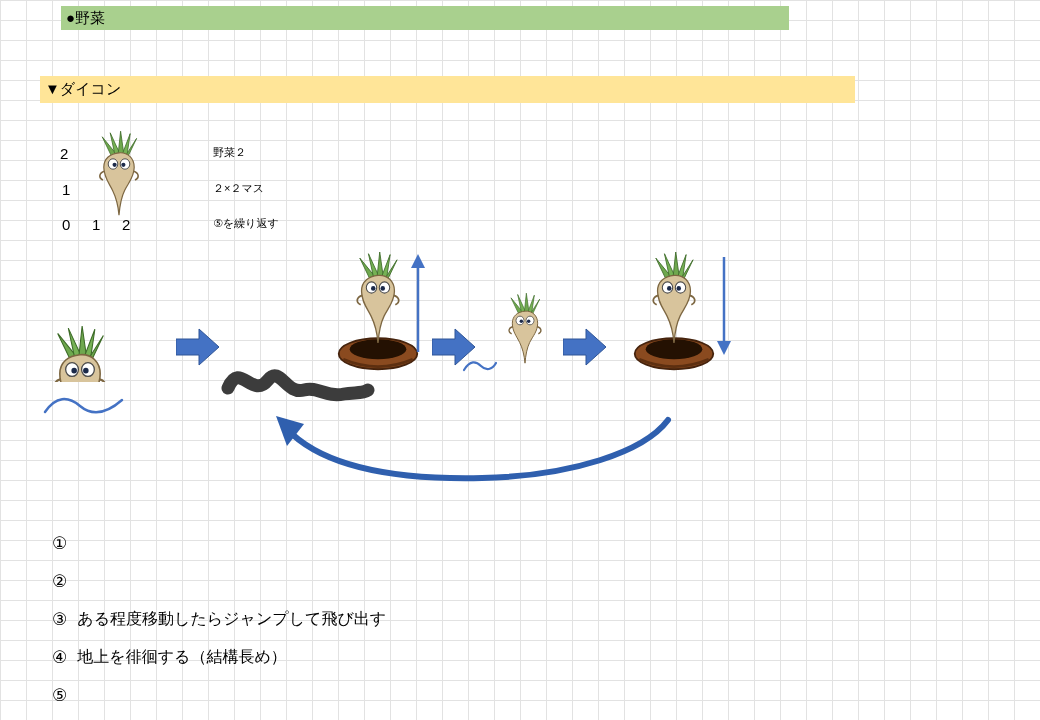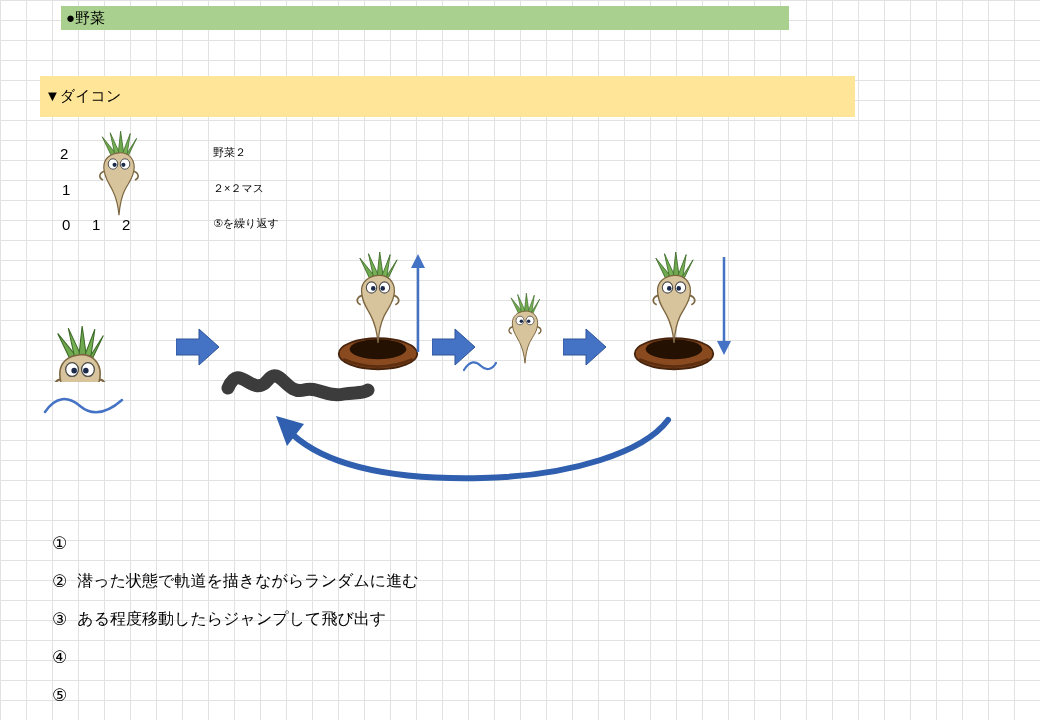--- a/index.html
+++ b/index.html
@@ -11,21 +11,21 @@
     color:#000;
     background-color:#ffffff;
     background-image:
       linear-gradient(to right, #e2e2e2 1px, transparent 1px),
       linear-gradient(to bottom, #e2e2e2 1px, transparent 1px);
     background-size:26px 20px;
   }
   .abs { position:absolute; }
   .bar { position:absolute; display:flex; align-items:center; font-size:15px; padding-left:5px; }
   .bar-green { left:21px; top:6px; width:728px; height:24px; background:#a9d08e;margin-left:40px; }
-  .bar-yellow { left:40px; top:76px; width:815px; height:41px; background:#ffe598; }
+  .bar-yellow { left:40px; top:76px; width:815px; height:27px; background:#ffe598; }
   .axis-label { position:absolute; font-size:15px; }
   .note { position:absolute; font-size:11px; }
   .fit { width:100%; height:100%; display:block; }
   .crop { overflow:hidden; }
   .steps { position:absolute; left:52px; top:524px; width:640px; display:flex; flex-direction:column; }
   .step { display:flex; align-items:center; height:38px; font-size:16px; }
   .step .num { margin-right:10px; font-size:17px; }
   svg { overflow:visible; }
 </style>
 </head>
@@ -167,25 +167,25 @@
     <polygon points="4,2 32,10 15,32" fill="#2f5fae"></polygon>
   </svg>
 </div>
 
 <div class="steps">
   <div class="step">
     <span class="num">①</span>
   </div>
   <div class="step">
     <span class="num">②</span>
-    <span>潜った状態で軌道を描きながらランダムに進む</span>
   </div>
   <div class="step">
     <span class="num">③</span>
     <span>ある程度移動したらジャンプして飛び出す</span>
   </div>
   <div class="step">
     <span class="num">④</span>
+    <span>地上を徘徊する（結構長め）</span>
   </div>
   <div class="step">
     <span class="num">⑤</span>
   </div>
 </div>
 
 </body></html>

